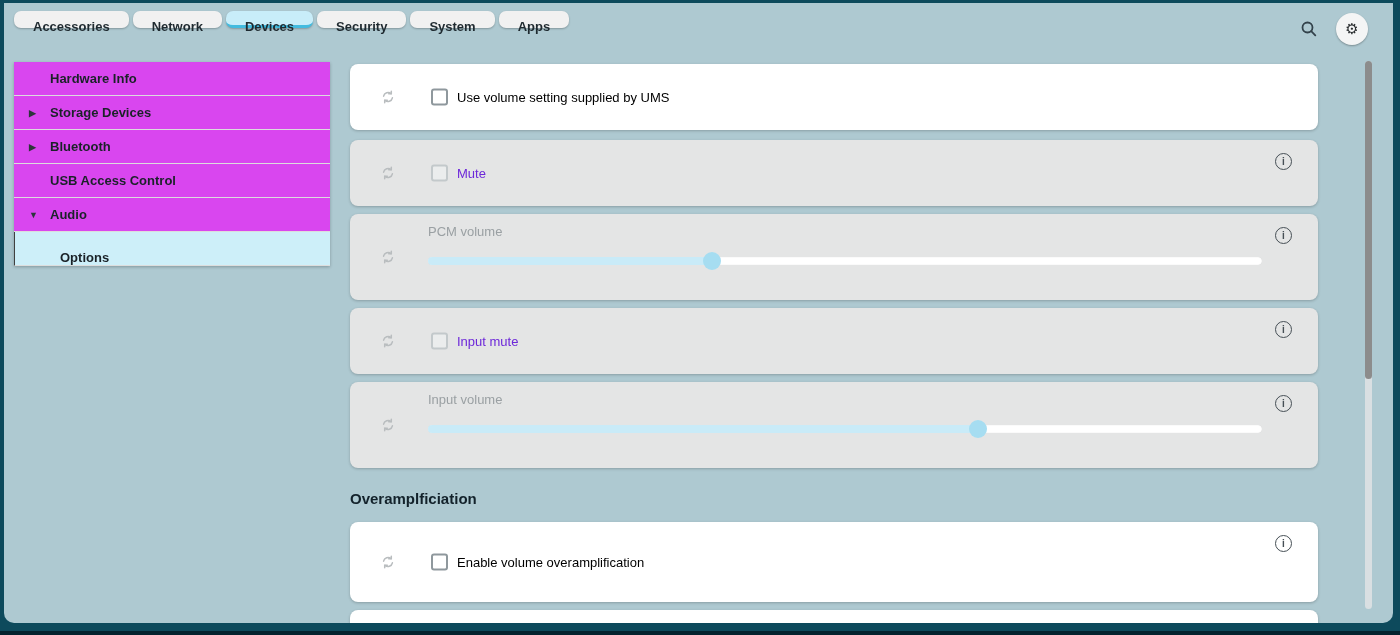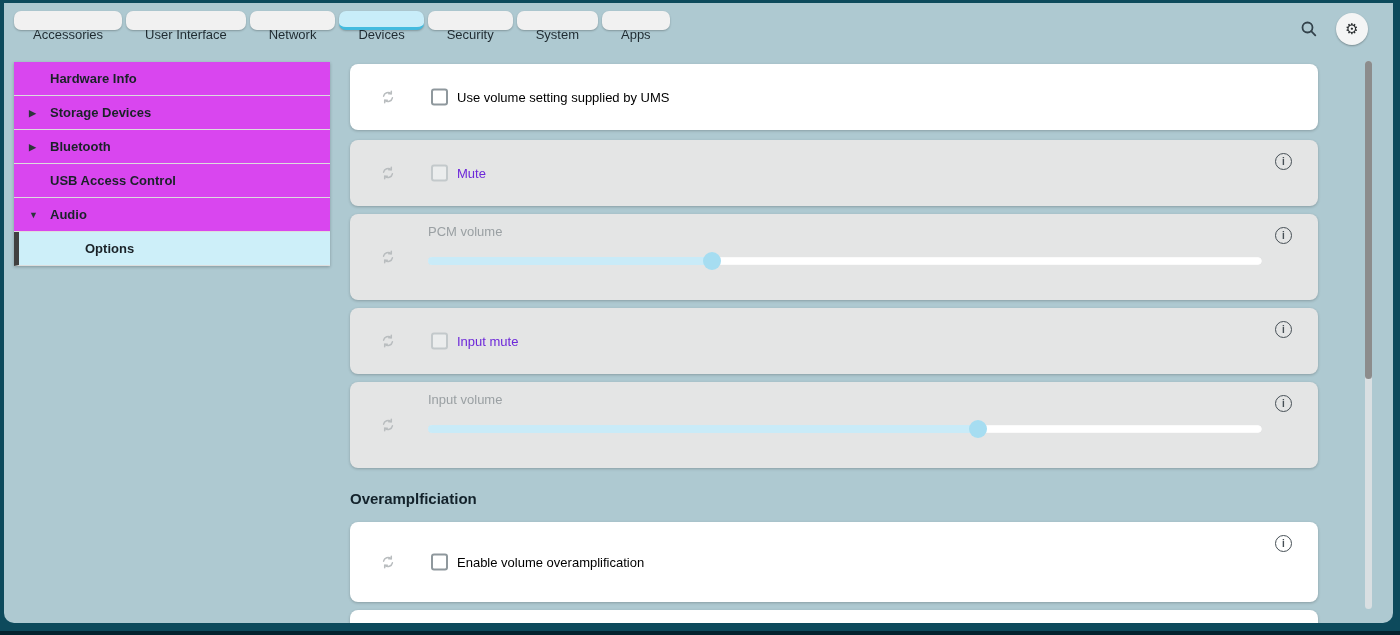--- a/index.html
+++ b/index.html
@@ -4,40 +4,40 @@
 <style>
   * { box-sizing: border-box; margin: 0; padding: 0; }
   html,body { width:1400px; height:635px; overflow:hidden; }
   body { font-family:"Liberation Sans", sans-serif; background:#0d4a5c; position:relative; }
   .frame-bottom-line { position:absolute; left:0; right:0; bottom:0; height:4px; background:#04222e; }
   .content { position:absolute; top:3px; left:4px; right:7px; bottom:12px;
              background:#aec9d1; border-radius:0 0 10px 10px; overflow:hidden; }
 
   
   .tab-bar { position:absolute; top:8px; left:10px; display:flex; gap:4px; }
-  .tab { height:17px; line-height:32px; padding:8px 19px; background:#f1f1f1; color:#1f2a30;
-         font-size:13px; font-weight:normal; border-radius:7px; cursor:default;
+  .tab { height:17px; line-height:32px; padding:0 19px; background:#f1f1f1; color:#1f2a30;
+         font-size:13px; font-weight:bold; border-radius:7px; cursor:default;
          box-shadow:0 1px 2px rgba(0,0,0,.25); border-bottom:3px solid transparent; }
   .tab.selected { background:#c8edf9; border-bottom:3px solid #43bbdf; }
 
   .hdr-icons { position:absolute; top:10px; right:25px; display:flex; align-items:center; gap:14px; }
   .search-btn { width:26px; height:26px; display:flex; align-items:center; justify-content:center; }
   .circle-btn { width:32px; height:32px; border-radius:50%; background:#f4f5f5;
                 box-shadow:0 1px 2px rgba(0,0,0,.3); display:flex; align-items:center; justify-content:center; }
   .gear-glyph { font-family:"DejaVu Sans", sans-serif; font-size:15px; color:#2b2f31; line-height:1; }
 
   
   .sidebar { position:absolute; top:59px; left:10px; width:316px; background:#fff;
              box-shadow:0 1px 3px rgba(0,0,0,.25); }
   .side-item { position:relative; height:34px; display:flex; align-items:center;
                border-bottom:1px solid #dcdddd; background:#d946ef; font-size:13px; font-weight:bold;
                color:#1a2228; padding-left:36px; cursor:default; }
   .side-item .arrow { position:absolute; left:15px; font-size:9px; color:#2d363b; }
   .side-item.lvl1 { padding-left:50px; }
-  .side-item.selected { background:#cdeff9; border-left:5px solid #404040; padding-left:66px; }
+  .side-item.selected { background:#cdeff9; border-left:1px solid #404040; padding-left:45px;align-items:flex-end; }
 
   
   .main { position:absolute; top:61px; left:346px; width:968px; }
   .card { position:relative; width:100%; background:#fff; border-radius:8px;
           box-shadow:0 1px 3px rgba(0,0,0,.22); }
   .card.disabled { background:#e4e5e5; }
   .card.cb { height:66px; display:flex; align-items:center; }
   .card.cb.tall { height:80px; }
   .card.sl { height:86px; }
   .card.partial { height:70px; margin-top:8px; }
@@ -76,21 +76,20 @@
 
   svg { display:block; }
 </style>
 </head>
 <body>
 
 <div class="content">
 
   <div class="tab-bar">
       <div class="tab"><span class="tab-label">Accessories</span></div>
-      <div class="tab"><span class="tab-label">User Interface</span></div>
       <div class="tab"><span class="tab-label">Network</span></div>
       <div class="tab selected"><span class="tab-label">Devices</span></div>
       <div class="tab"><span class="tab-label">Security</span></div>
       <div class="tab"><span class="tab-label">System</span></div>
       <div class="tab"><span class="tab-label">Apps</span></div>
     </div>
 
   <div class="hdr-icons">
     <div class="search-btn">
       <span>

